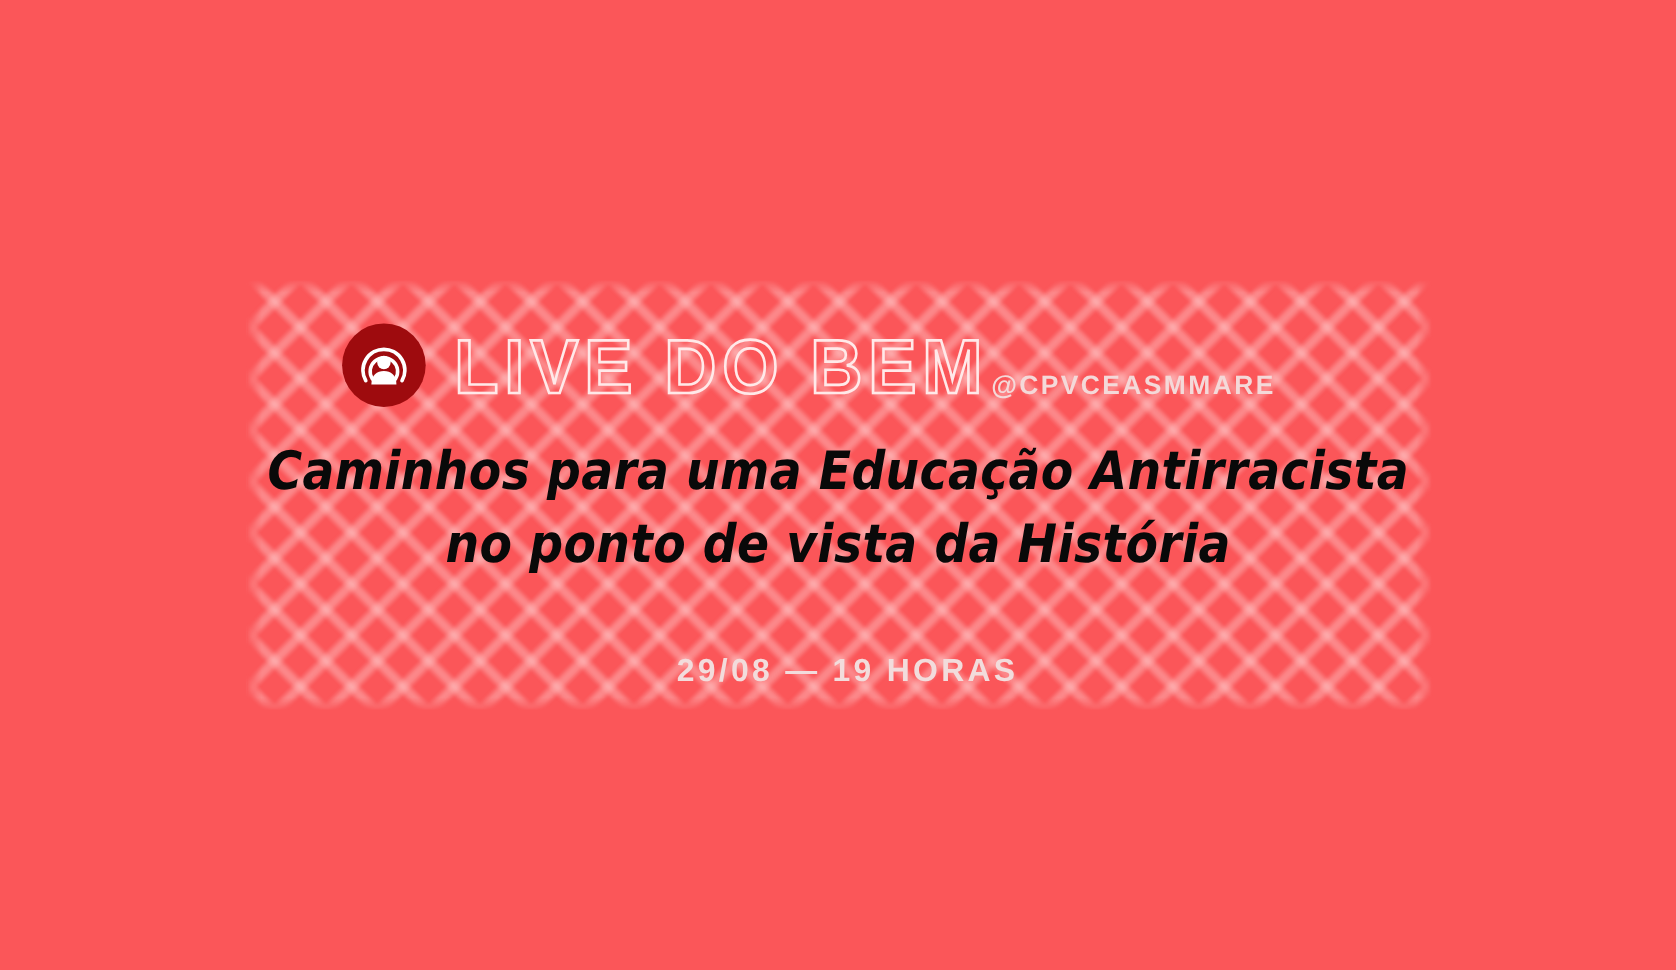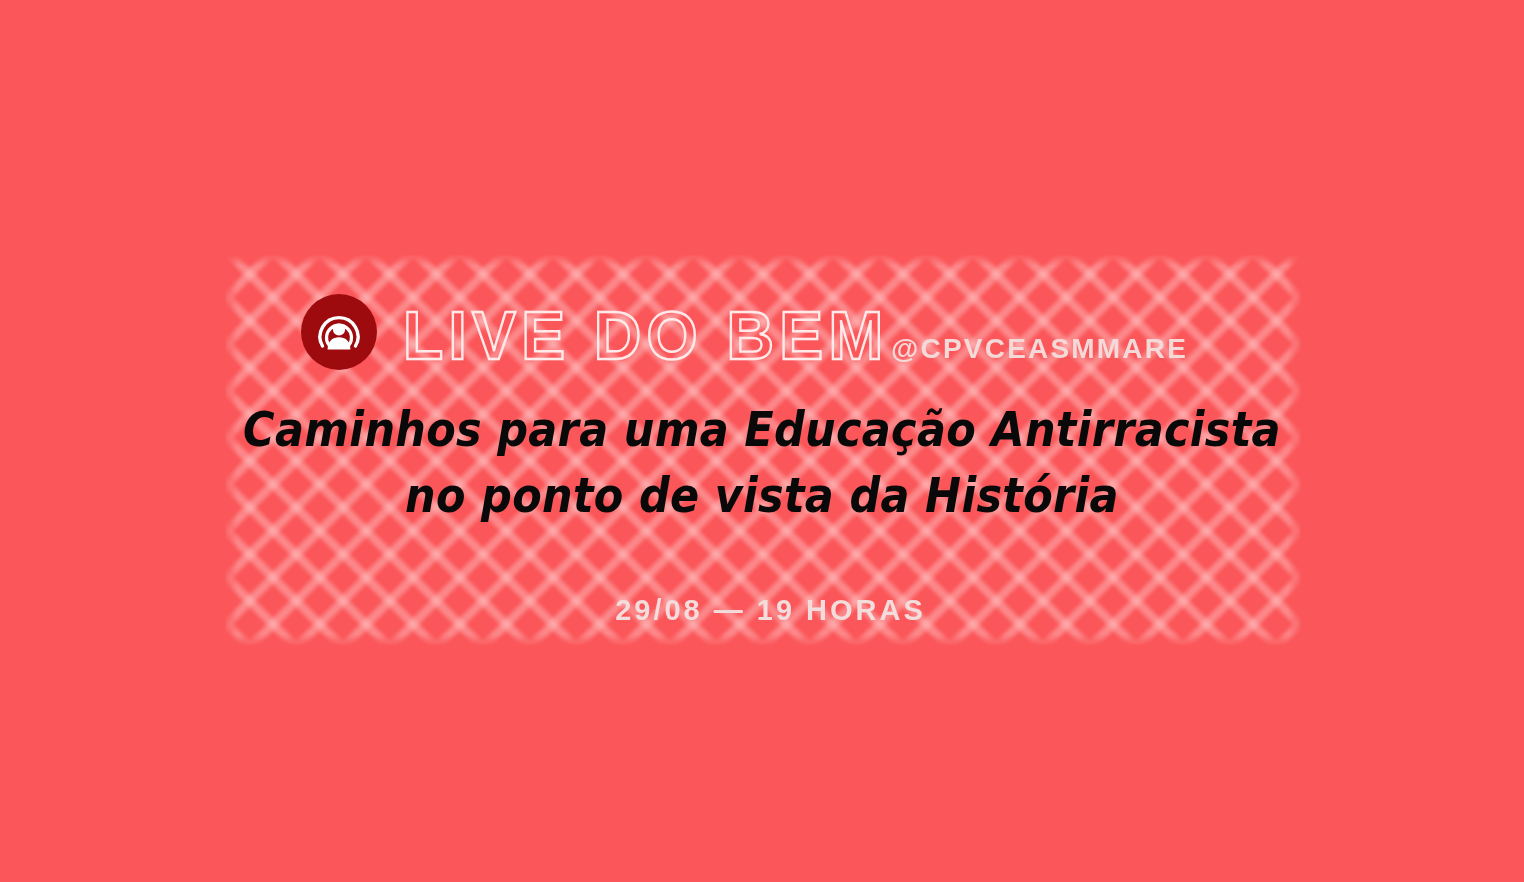--- a/index.html
+++ b/index.html
@@ -55,21 +55,21 @@
     mask-image:
       linear-gradient(to right, rgba(0,0,0,0) 0px, #000 14px, #000 calc(100% - 14px), rgba(0,0,0,0) 100%),
       linear-gradient(to bottom, rgba(0,0,0,0) 0px, #000 12px, #000 calc(100% - 12px), rgba(0,0,0,0) 100%);
     mask-composite: intersect;
     pointer-events: none;
   }
 
   
   .header-row {
     position: absolute;
-    left: 301px;
+    left: 311px;
     top: 292px;
     display: flex;
     align-items: flex-end;
     height: 80px;
   }
 
   .logo-badge {
     width: 76px;
     height: 76px;
     border-radius: 50%;
@@ -94,21 +94,21 @@
     text-stroke: 2.2px #ffe9e9;
     white-space: nowrap;
     transform: scale(1.06, 1.12);
     transform-origin: left bottom;
     padding-bottom: 2px;
   }
 
   .brand-handle {
     margin-left: 30px;
     font-family: "Liberation Sans", sans-serif;
-    font-size: 28px;
+    font-size: 24px;
     font-weight: 700;
     letter-spacing: 2.2px;
     color: #f4d9d9;
     white-space: nowrap;
     padding-bottom: 7px;
   }
 
   
   .headline {
     position: absolute;

